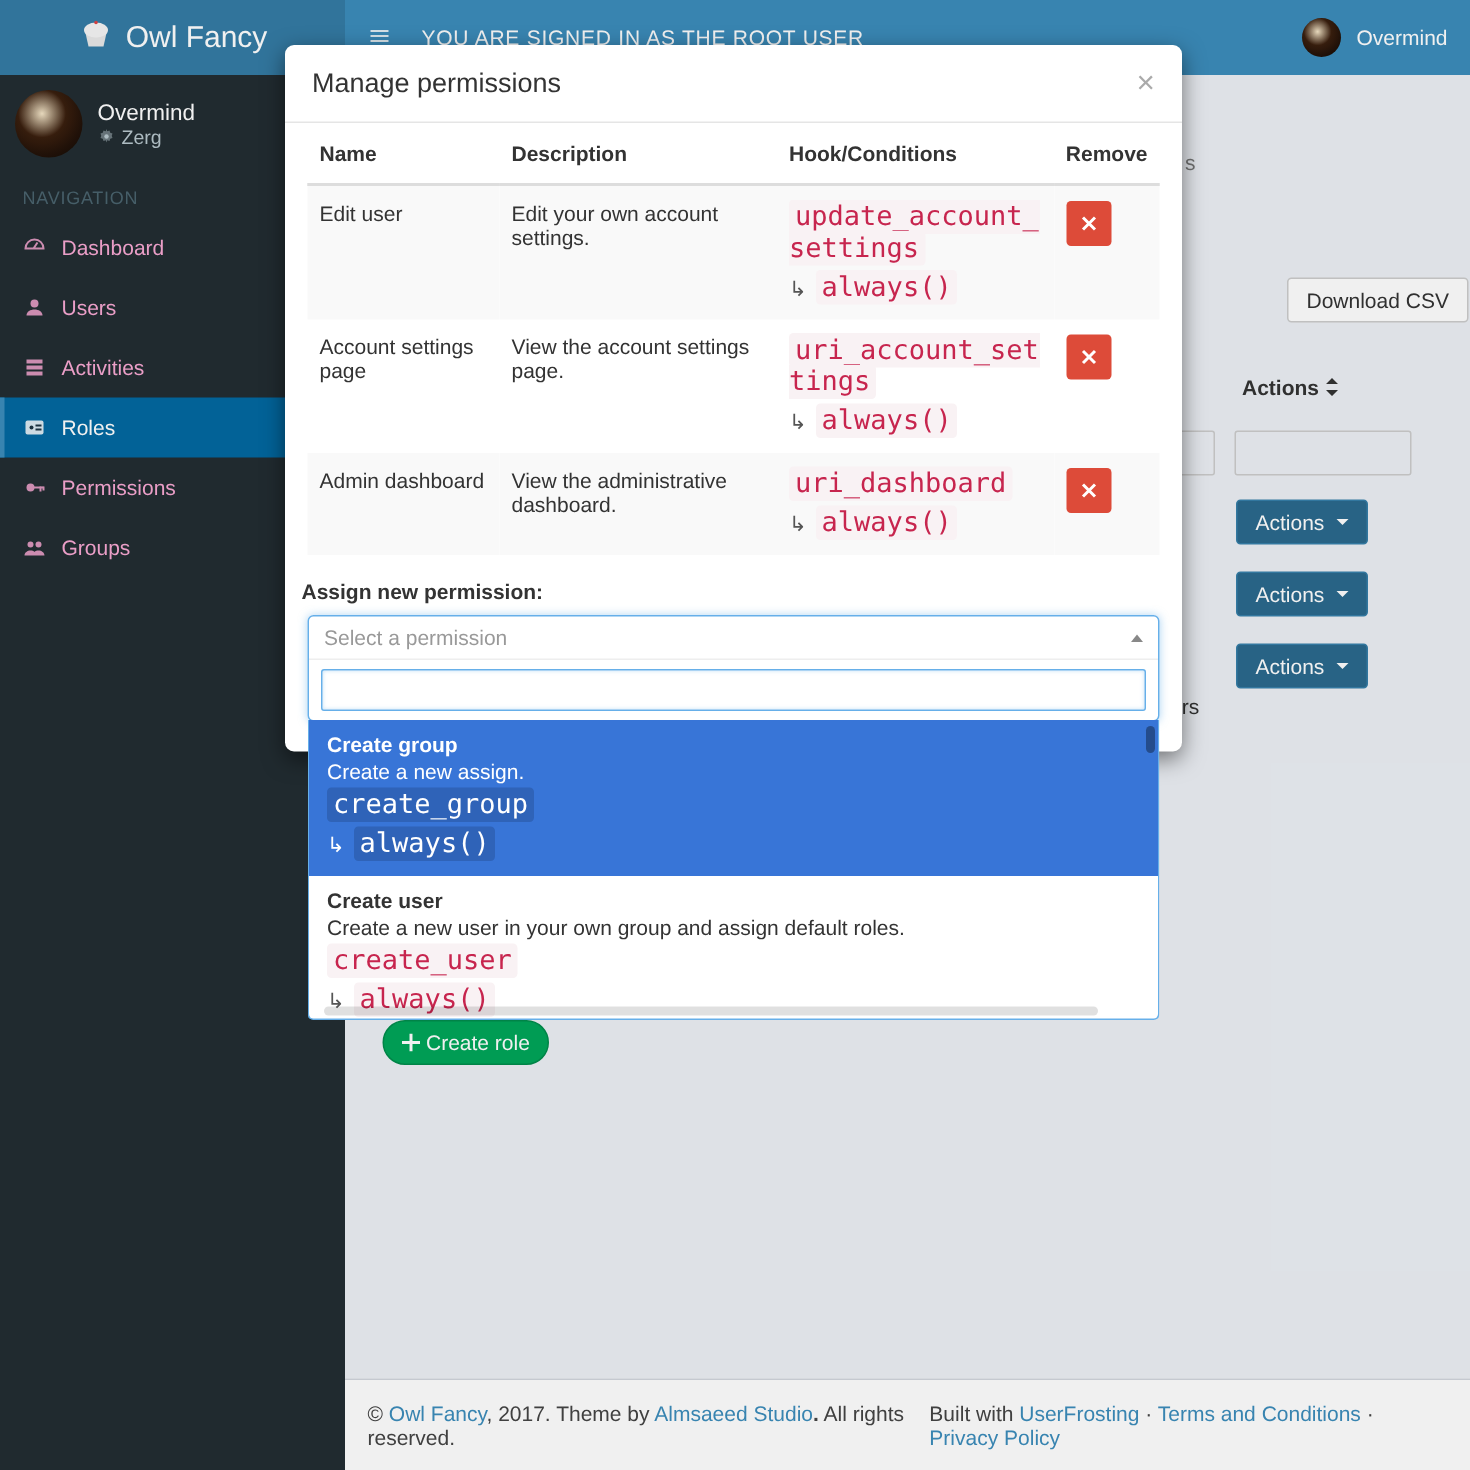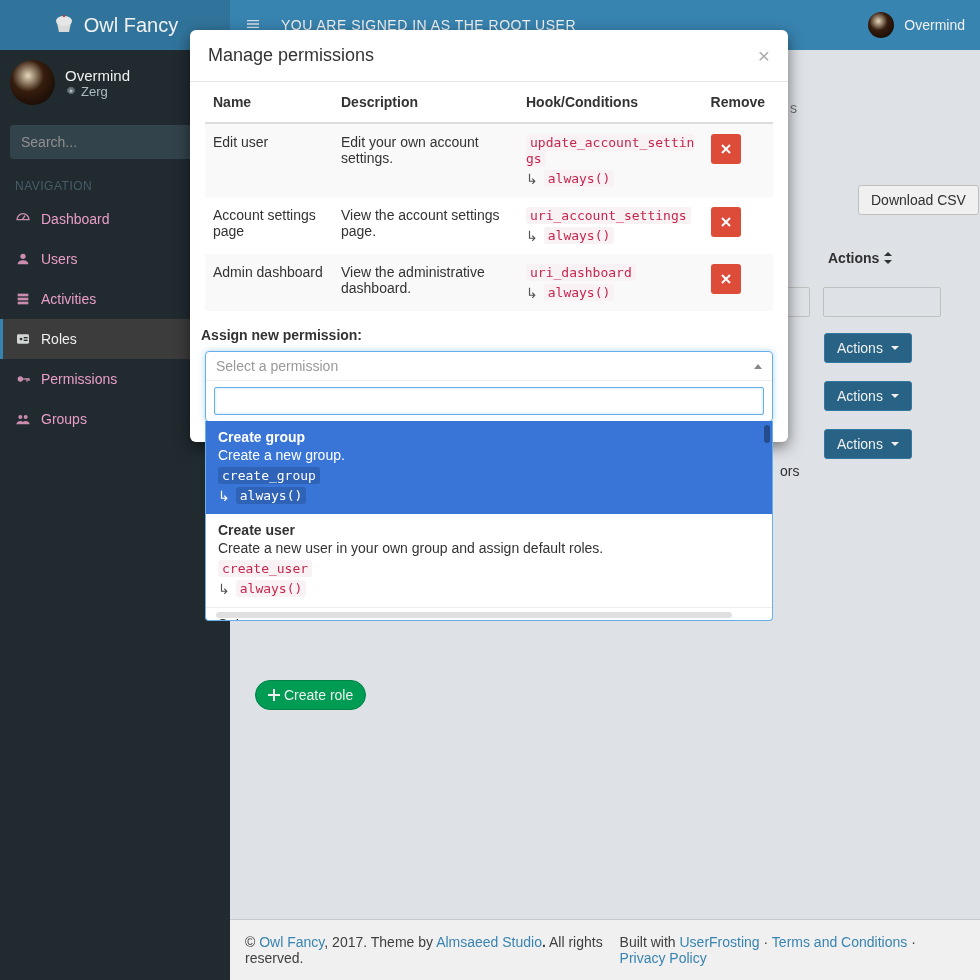--- a/index.html
+++ b/index.html
@@ -94,21 +94,21 @@
   }
   .nav-item {
     display: flex;
     align-items: center;
     gap: 10px;
     padding: 12px 15px;
     color: #f9a8d4;
     cursor: pointer;
     font-size: 14px;
   }
-  .nav-item.active { background: #404040; color: #fff; border-left: 3px solid #3c8dbc; padding-left: 12px; }
+  .nav-item.active { background: #0369a1; color: #fff; border-left: 3px solid #3c8dbc; padding-left: 12px; }
   .nav-icon { width: 16px; height: 16px; fill: currentColor; opacity: 0.85; }
 
   
   .content-wrapper {
     position: absolute;
     left: 230px;
     right: 0;
     top: 50px;
     bottom: 0;
     background: #ecf0f5;
@@ -170,21 +170,21 @@
   table.perm th {
     text-align:left; padding: 12px 8px; font-size:14px; color:#333;
     border-bottom: 2px solid #ddd;
   }
   table.perm td {
     padding: 10px 8px; vertical-align: top; font-size:14px; color:#333;
   }
   table.perm tr.zebra { background:#f9f9f9; }
   .code {
     font-family: Menlo, Consolas, monospace;
-    font-size: 13px;
+    font-size: 18px;
     background:#f9f2f4;
     color:#c7254e;
     padding: 1px 4px;
     border-radius:3px;
     word-break: break-all;
   }
   .arrow-line { display:flex; align-items:center; gap:6px; margin-top:4px; color:#555;}
   .arrow-icon { font-size:14px; color:#555; }
 
   .assign-label { font-weight:600; padding: 16px 11px 8px; display:block; }
@@ -298,21 +298,20 @@
         <span class="gear">
           <svg viewBox="0 0 24 24">
               <circle cx="12" cy="12" r="3" fill="#b8c7ce"></circle>
               <path fill="#b8c7ce" d="M12 2l1 3 3-1 1 3 3 1-1 3 1 3-3 1-1 3-3-1-1 3-1-3-3 1-1-3-3-1 1-3-1-3 3-1 1-3 3 1z" opacity="0.5"></path>
             </svg>
         </span>
         <span>Zerg</span>
       </div>
     </div>
   </div>
-  <input class="sidebar-search" placeholder="Search..." style="">
   <div class="nav-header">NAVIGATION</div>
 
   <div id="nav-items">
       <div class="nav-item">
         <svg class="nav-icon" viewBox="0 0 24 24" fill="currentColor">
           <path d="M3 13a9 9 0 0118 0H3z M11 13l4-6" stroke="currentColor" stroke-width="2" fill="none"></path>
         </svg>
         <span>Dashboard</span>
       </div>
       <div class="nav-item">
@@ -471,21 +470,21 @@
 
     <div class="select2">
       <div class="select2-selection">
         <span>Select a permission</span>
         <span class="triangle-up"></span>
       </div>
       <div class="select2-search">
         <input type="text" style="">
       </div>
       <div class="select2-dropdown" id="select-options">
-        <div class="select2-option highlight"><div class="opt-title">Create group</div><div class="opt-desc">Create a new group.</div><span class="code">create_group</span><div class="arrow-line">
+        <div class="select2-option highlight"><div class="opt-title">Create group</div><div class="opt-desc">Create a new assign.</div><span class="code">create_group</span><div class="arrow-line">
               <span class="arrow-icon">↳</span>
               <span class="code">always()</span>
             </div></div>
           <div class="select2-option"><div class="opt-title">Create user</div><div class="opt-desc">Create a new user in your own group and assign default roles.</div><span class="code">create_user</span><div class="arrow-line">
               <span class="arrow-icon">↳</span>
               <span class="code">always()</span>
             </div></div>
           <div class="select2-option partial">
             <div class="opt-title">Set new user group</div>
           </div>

